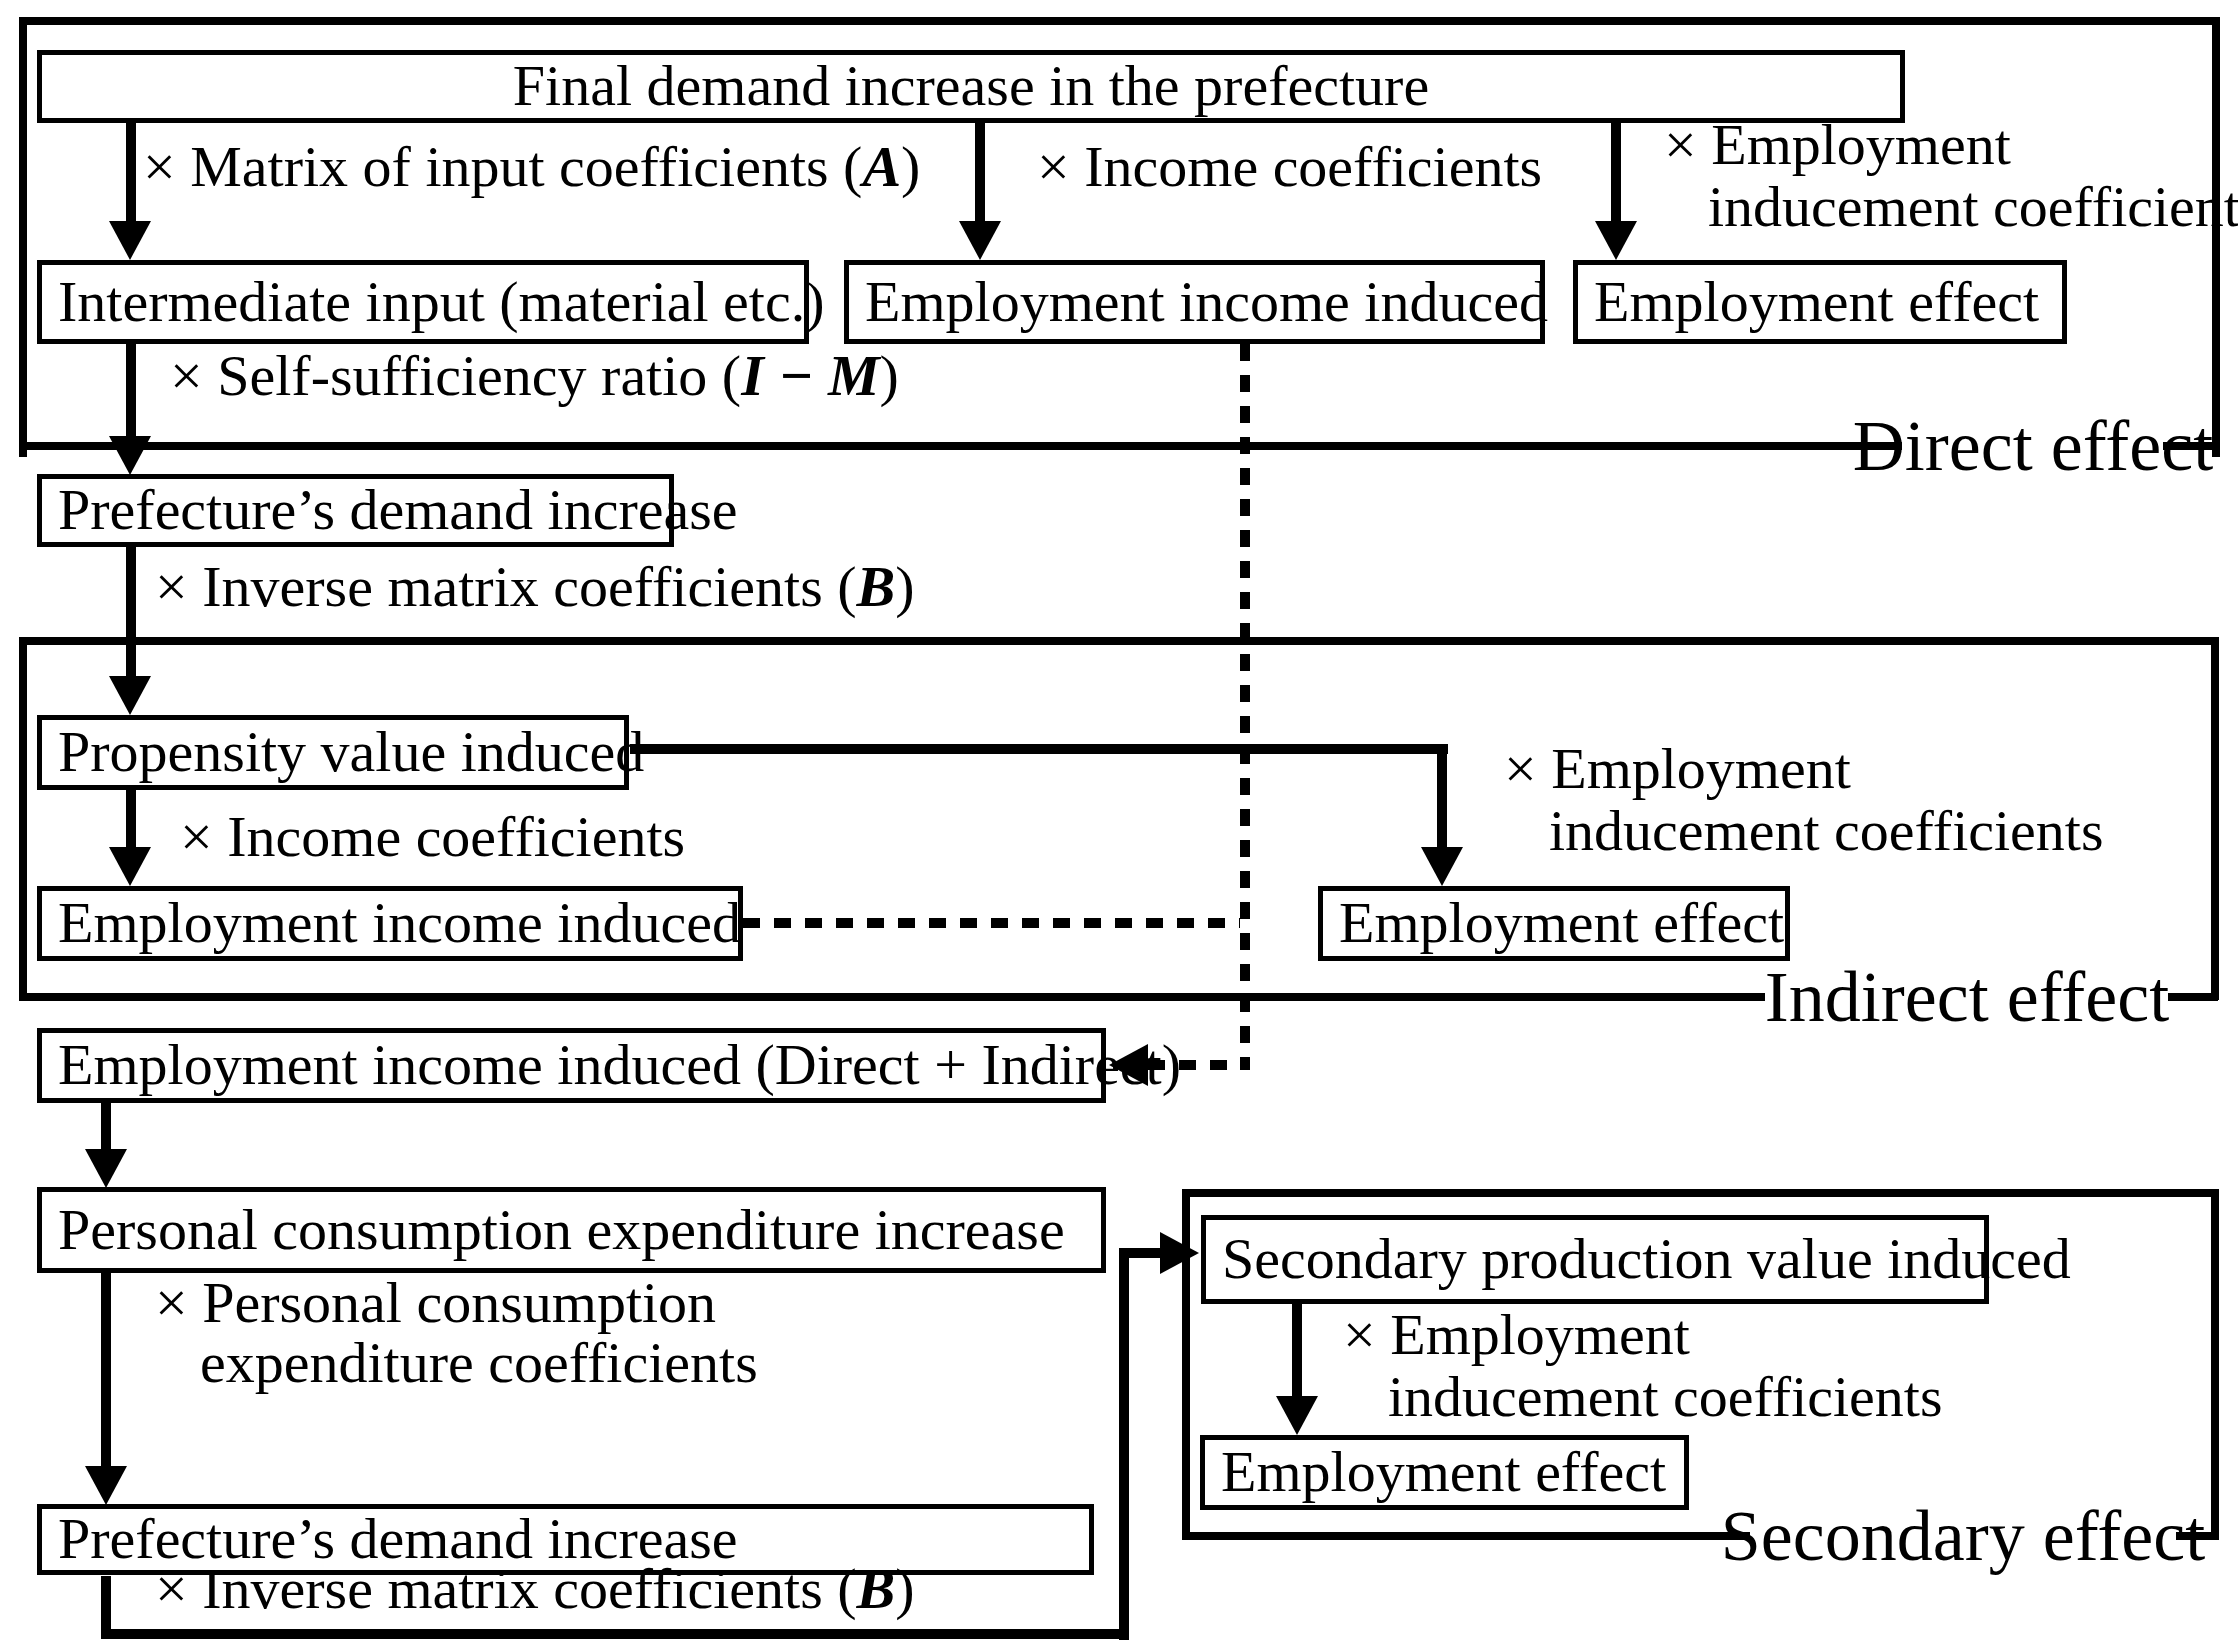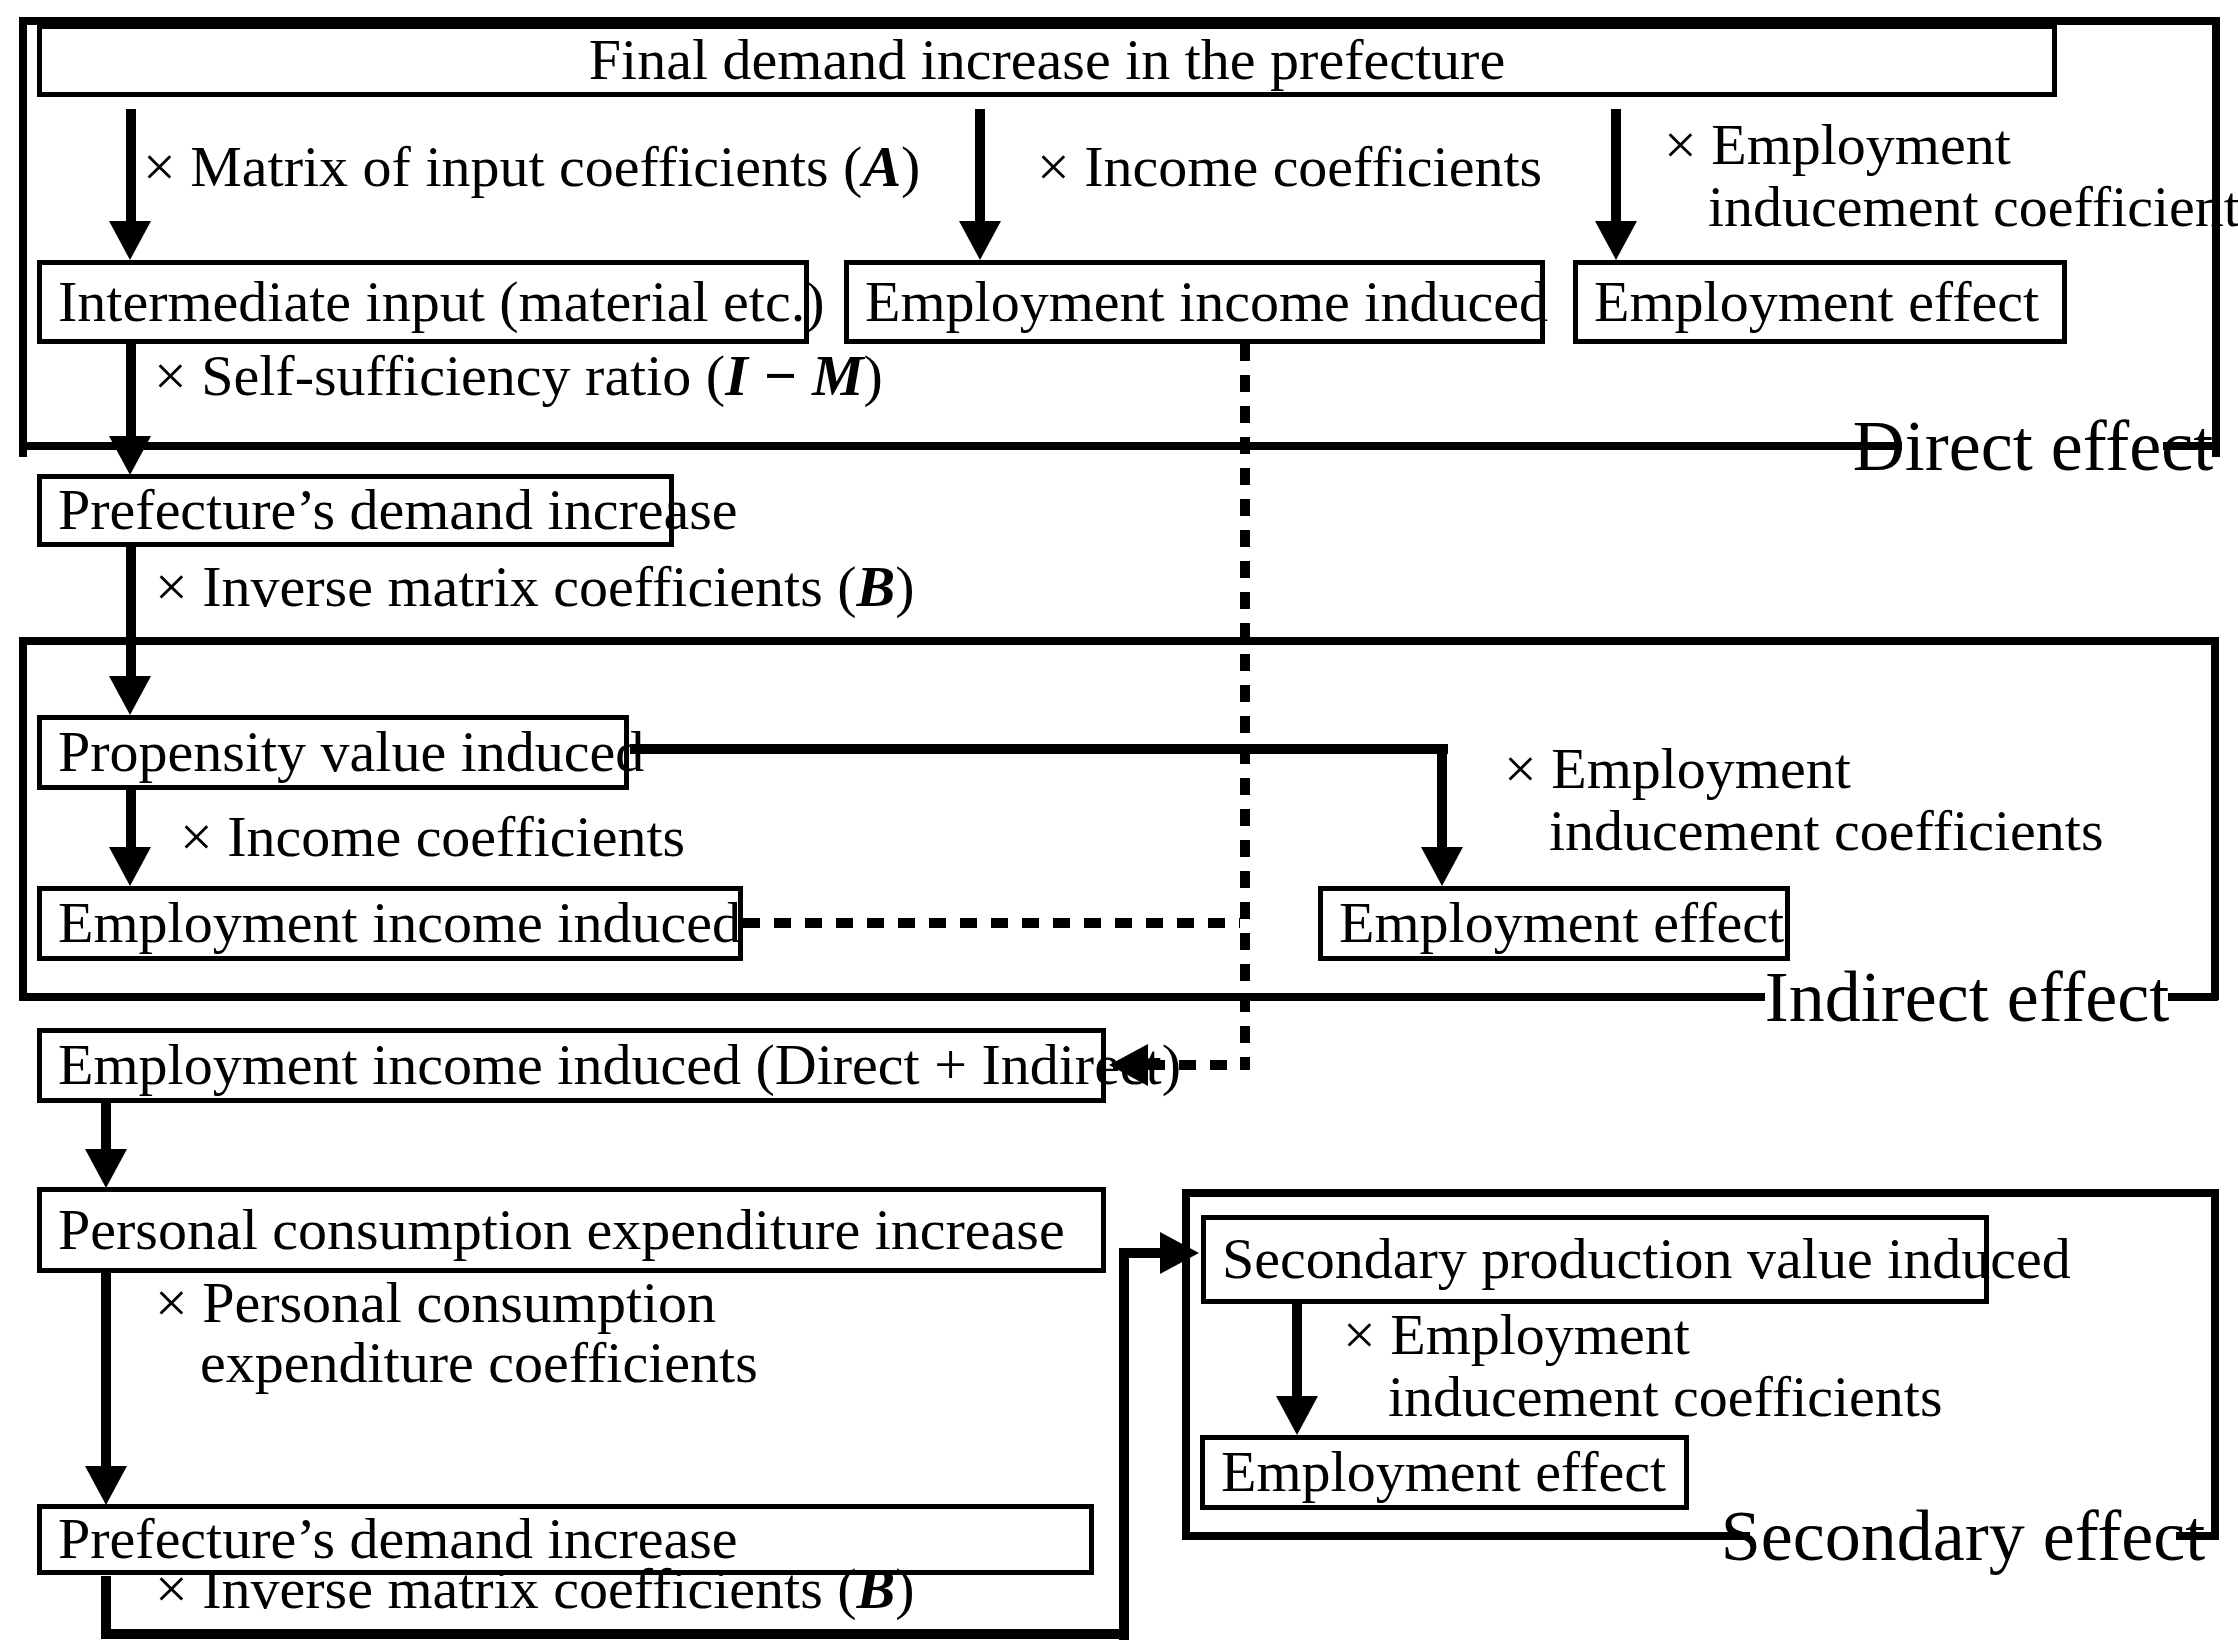--- a/index.html
+++ b/index.html
@@ -44,21 +44,21 @@
   <div class="rline" style="left:2168px;top:993px;width:50px;height:7.5px"></div>
   <div class="seclbl" style="left:1967px;top:997px">Indirect effect</div>
 
   <div class="rline" style="left:1182px;top:1189px;width:1036px;height:7.5px"></div>
   <div class="rline" style="left:1182px;top:1189px;width:7.5px;height:351px"></div>
   <div class="rline" style="left:2211px;top:1189px;width:7.5px;height:351px"></div>
   <div class="rline" style="left:1182px;top:1532px;width:568px;height:7.5px"></div>
   <div class="rline" style="left:2176px;top:1532px;width:42px;height:7.5px"></div>
   <div class="seclbl" style="left:1963px;top:1536px">Secondary effect</div>
 
-  <div class="box center" style="left:37px;top:24px;width:2020px;height:73px">
+  <div class="box center" style="left:37px;top:50px;width:1868px;height:73px">
     <span>Final demand increase in the prefecture</span>
   </div>
 
   <div class="box" style="left:37px;top:260px;width:772px;height:84px">
     <span>Intermediate input (material etc.)</span>
   </div>
   <div class="box" style="left:844px;top:260px;width:701px;height:84px">
     <span>Employment income induced</span>
   </div>
   <div class="box" style="left:1573px;top:260px;width:494px;height:84px">
@@ -137,21 +137,21 @@
   <div class="hdots" style="left:743px;top:918px;width:497px"></div>
   <div class="hdots" style="left:1148px;top:1060px;width:92px"></div>
   <div class="ah left" style="left:1109px;top:1044px"></div>
 
   <div class="lbl" style="left:143px;top:138px">
     <span>× Matrix of input coefficients (</span><span class="vb">A</span><span>)</span>
   </div>
   <div class="lbl" style="left:1037px;top:138px">× Income coefficients</div>
   <div class="lbl" style="left:1664px;top:116px">× Employment</div>
   <div class="lbl" style="left:1708px;top:178px">inducement coefficients</div>
-  <div class="lbl" style="left:154px;top:347px">
+  <div class="lbl" style="left:170px;top:347px">
     <span>× Self-sufficiency ratio (</span><span class="vb">I − M</span><span>)</span>
   </div>
   <div class="lbl" style="left:155px;top:558px">
     <span>× Inverse matrix coefficients (</span><span class="vb">B</span><span>)</span>
   </div>
   <div class="lbl" style="left:180px;top:808px">× Income coefficients</div>
   <div class="lbl" style="left:1504px;top:740px">× Employment</div>
   <div class="lbl" style="left:1549px;top:802px">inducement coefficients</div>
   <div class="lbl" style="left:155px;top:1274px">× Personal consumption</div>
   <div class="lbl" style="left:200px;top:1334px">expenditure coefficients</div>

